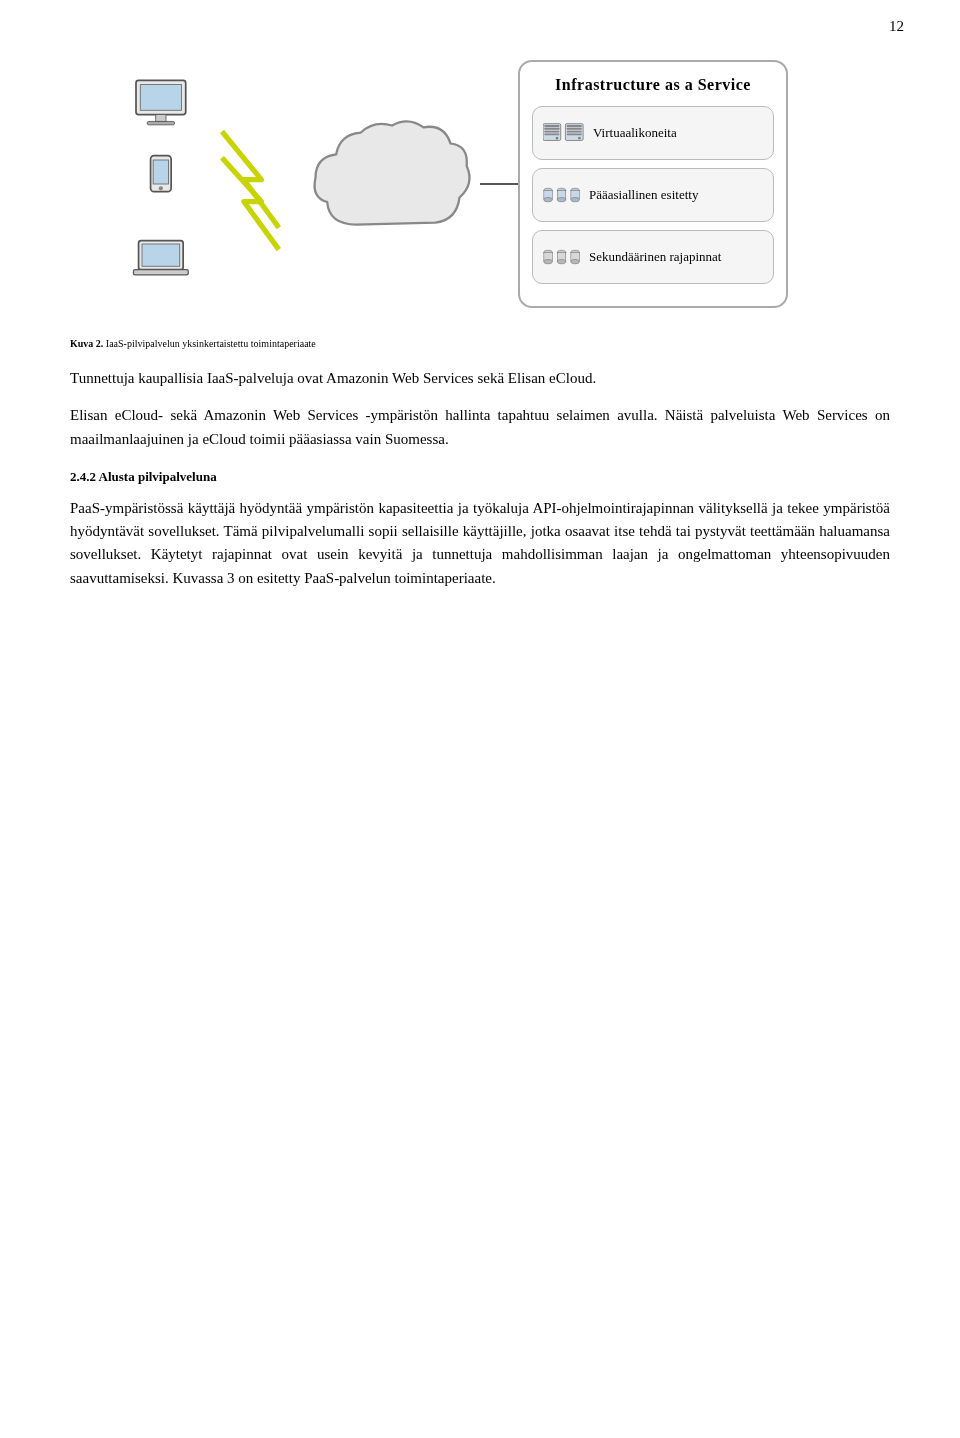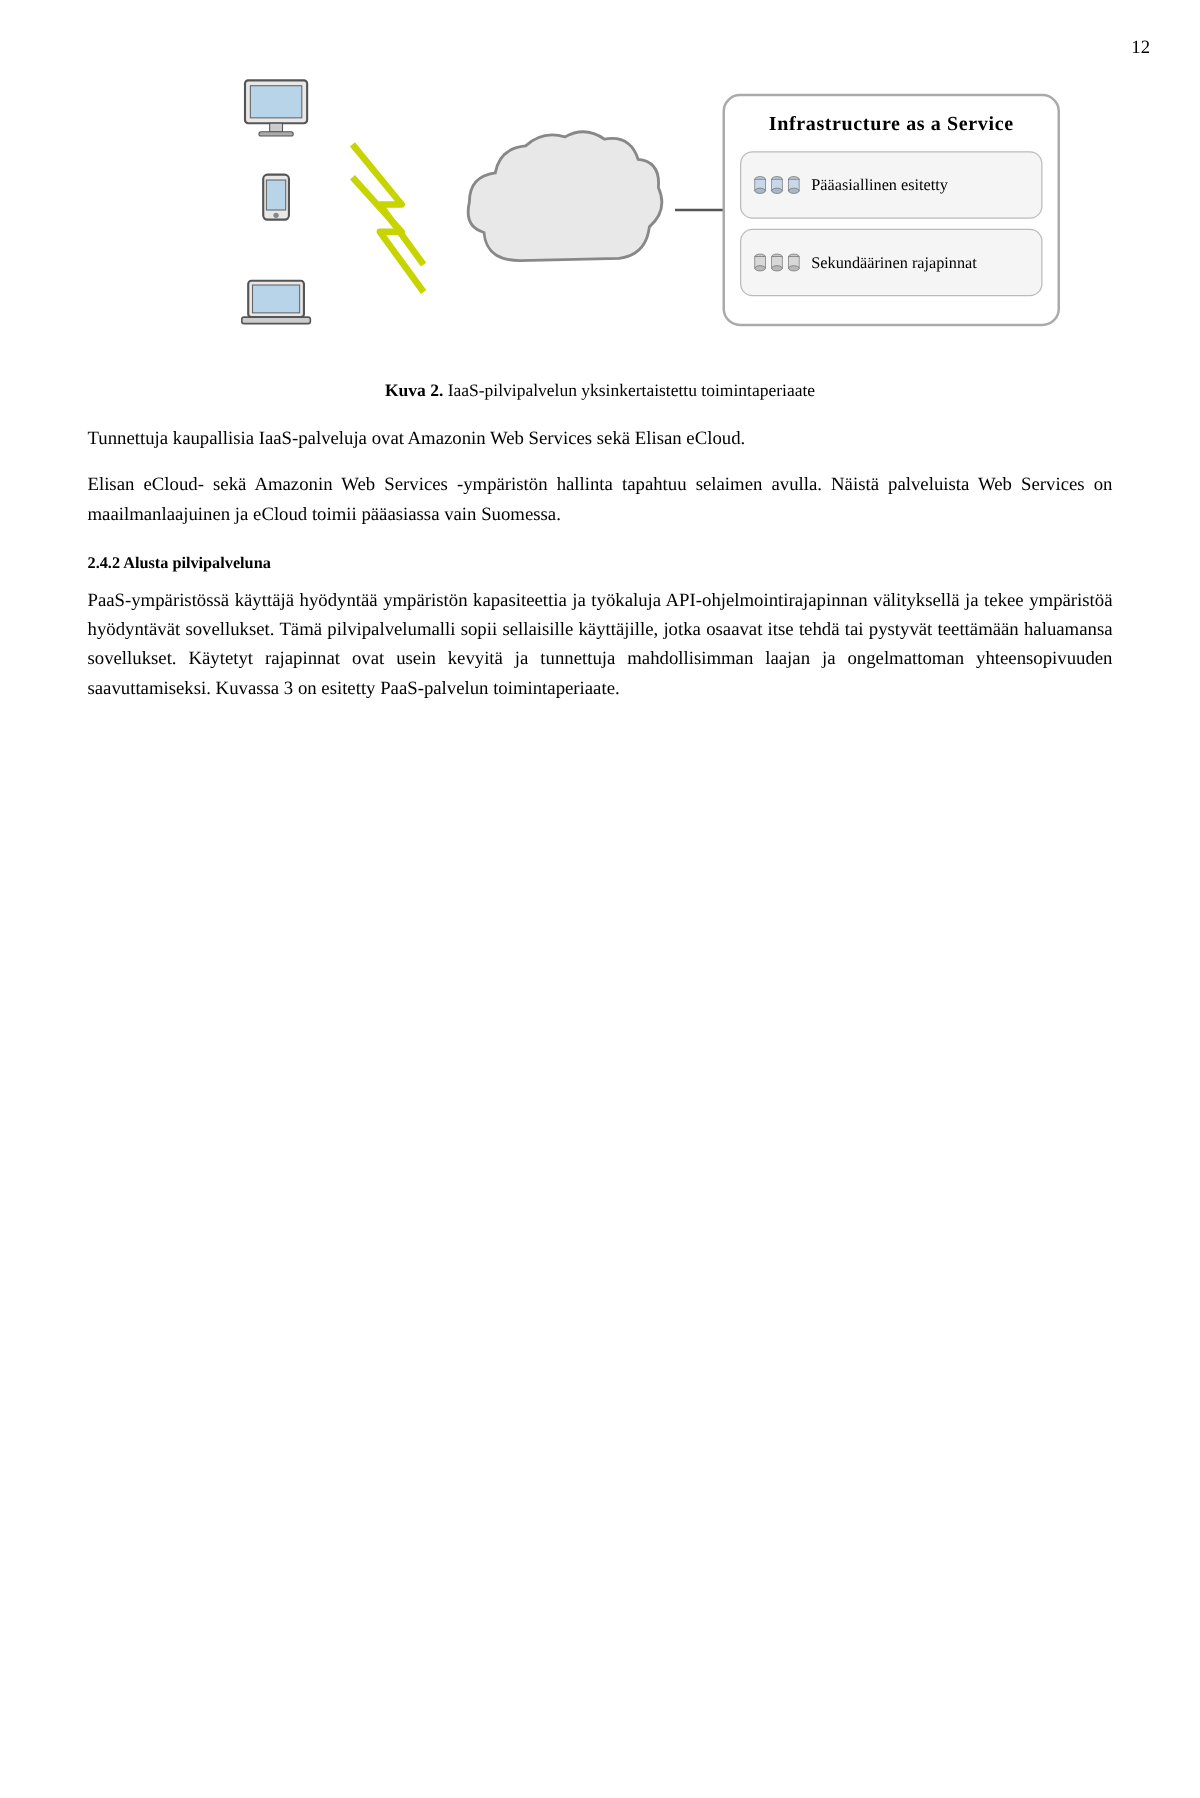--- a/index.html
+++ b/index.html
@@ -8,31 +8,30 @@
       font-family: 'Times New Roman', Times, serif;
       font-size: 15px;
       color: #000;
       width: 960px;
       min-height: 1438px;
       position: relative;
     }
     .page-number {
       position: absolute;
       top: 18px;
-      right: 40px;
+      right: 56px;
       font-size: 15px;
-      margin-top: 12px;
     }
     .main-content {
       padding: 30px 70px 40px 70px;
     }
     
     .diagram-container {
       display: flex;
-      justify-content: flex-end;
+      justify-content: center;
       align-items: flex-start;
       margin-top: 30px;
       margin-bottom: 30px;
       width: 100%;
     }
     .diagram-inner {
       display: flex;
       align-items: center;
       gap: 0;
       width: 700px;
@@ -93,24 +92,23 @@
       height: 36px;
       display: inline-block;
     }
     .cylinder-icon {
       width: 38px;
       height: 36px;
       display: inline-block;
     }
     
     .figure-caption {
-      font-size: 14px;
+      font-size: 10px;
       margin-bottom: 18px;
       margin-top: 8px;
-      text-align: center;
     }
     .figure-caption .bold {
       font-weight: bold;
     }
     
     .body-text {
       font-size: 15px;
       line-height: 1.55;
       margin-bottom: 14px;
       text-align: justify;
@@ -171,20 +169,37 @@
 
       <svg class="cloud-svg" viewBox="0 0 200 170" xmlns="http://www.w3.org/2000/svg">
         <path d="M60,130 Q30,130 28,105 Q10,100 15,78 Q15,55 38,52 Q42,30 65,28 Q80,14 100,20 Q118,10 135,22 Q158,18 165,40 Q185,42 183,65 Q192,85 175,100 Q172,125 148,128 Z" fill="#e8e8e8" stroke="#888" stroke-width="2.5"></path>
       </svg>
 
       <div class="connector-line"></div>
 
       <div class="iaas-box">
         <div class="iaas-title">Infrastructure as a Service</div>
 
+        <div class="iaas-row">
+          <svg class="server-icon" viewBox="0 0 90 40" xmlns="http://www.w3.org/2000/svg">
+            <rect x="0" y="0" width="38" height="36" rx="3" fill="#d0d8e8" stroke="#666" stroke-width="1.5"></rect>
+            <rect x="3" y="3" width="32" height="4" rx="1" fill="#888"></rect>
+            <rect x="3" y="9" width="32" height="4" rx="1" fill="#888"></rect>
+            <rect x="3" y="15" width="32" height="4" rx="1" fill="#888"></rect>
+            <rect x="3" y="21" width="32" height="4" rx="1" fill="#888"></rect>
+            <circle cx="30" cy="31" r="2.5" fill="#4a8" stroke="#333" stroke-width="0.5"></circle>
+            <rect x="48" y="0" width="38" height="36" rx="3" fill="#d0d8e8" stroke="#666" stroke-width="1.5"></rect>
+            <rect x="51" y="3" width="32" height="4" rx="1" fill="#888"></rect>
+            <rect x="51" y="9" width="32" height="4" rx="1" fill="#888"></rect>
+            <rect x="51" y="15" width="32" height="4" rx="1" fill="#888"></rect>
+            <rect x="51" y="21" width="32" height="4" rx="1" fill="#888"></rect>
+            <circle cx="78" cy="31" r="2.5" fill="#4a8" stroke="#333" stroke-width="0.5"></circle>
+          </svg>
+          <span class="iaas-row-label">Virtuaalikoneita</span>
+        </div>
 
 
         <div class="iaas-row">
           <svg class="cylinder-icon" viewBox="0 0 90 38" xmlns="http://www.w3.org/2000/svg">
 
             <ellipse cx="12" cy="8" rx="10" ry="5" fill="#b8c8d8" stroke="#666" stroke-width="1.2"></ellipse>
             <rect x="2" y="8" width="20" height="22" fill="#c8d8e8" stroke="#666" stroke-width="1.2"></rect>
             <ellipse cx="12" cy="30" rx="10" ry="5" fill="#a8b8c8" stroke="#666" stroke-width="1.2"></ellipse>
 
             <ellipse cx="44" cy="8" rx="10" ry="5" fill="#b8c8d8" stroke="#666" stroke-width="1.2"></ellipse>

